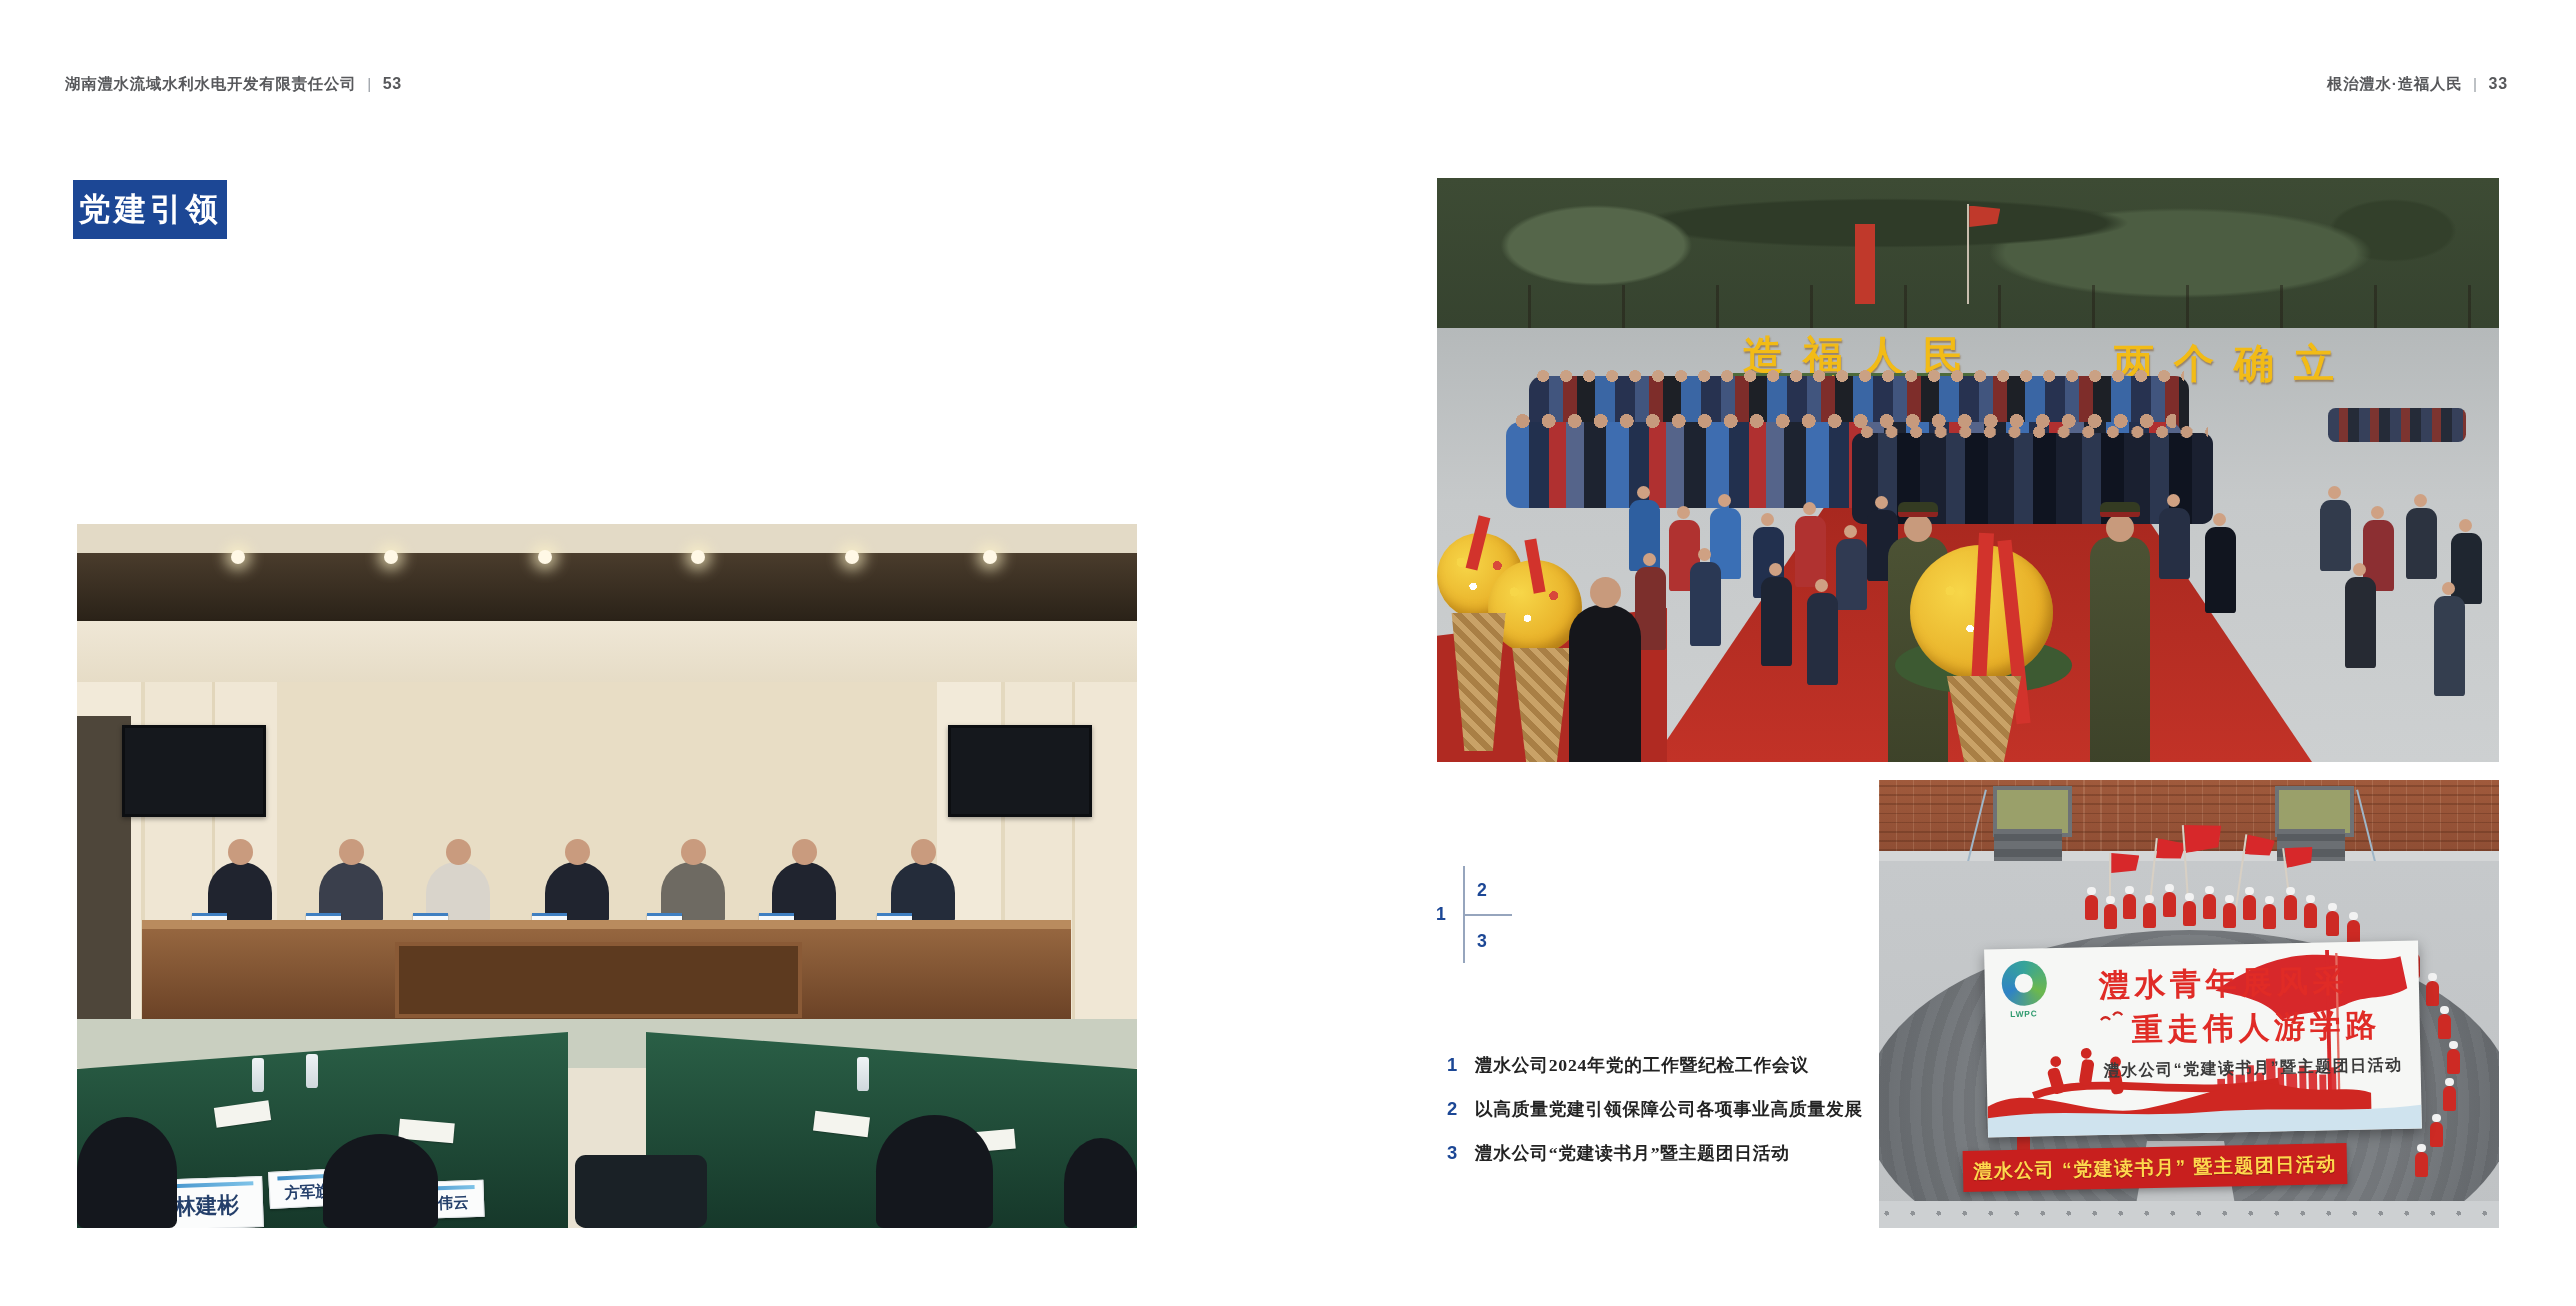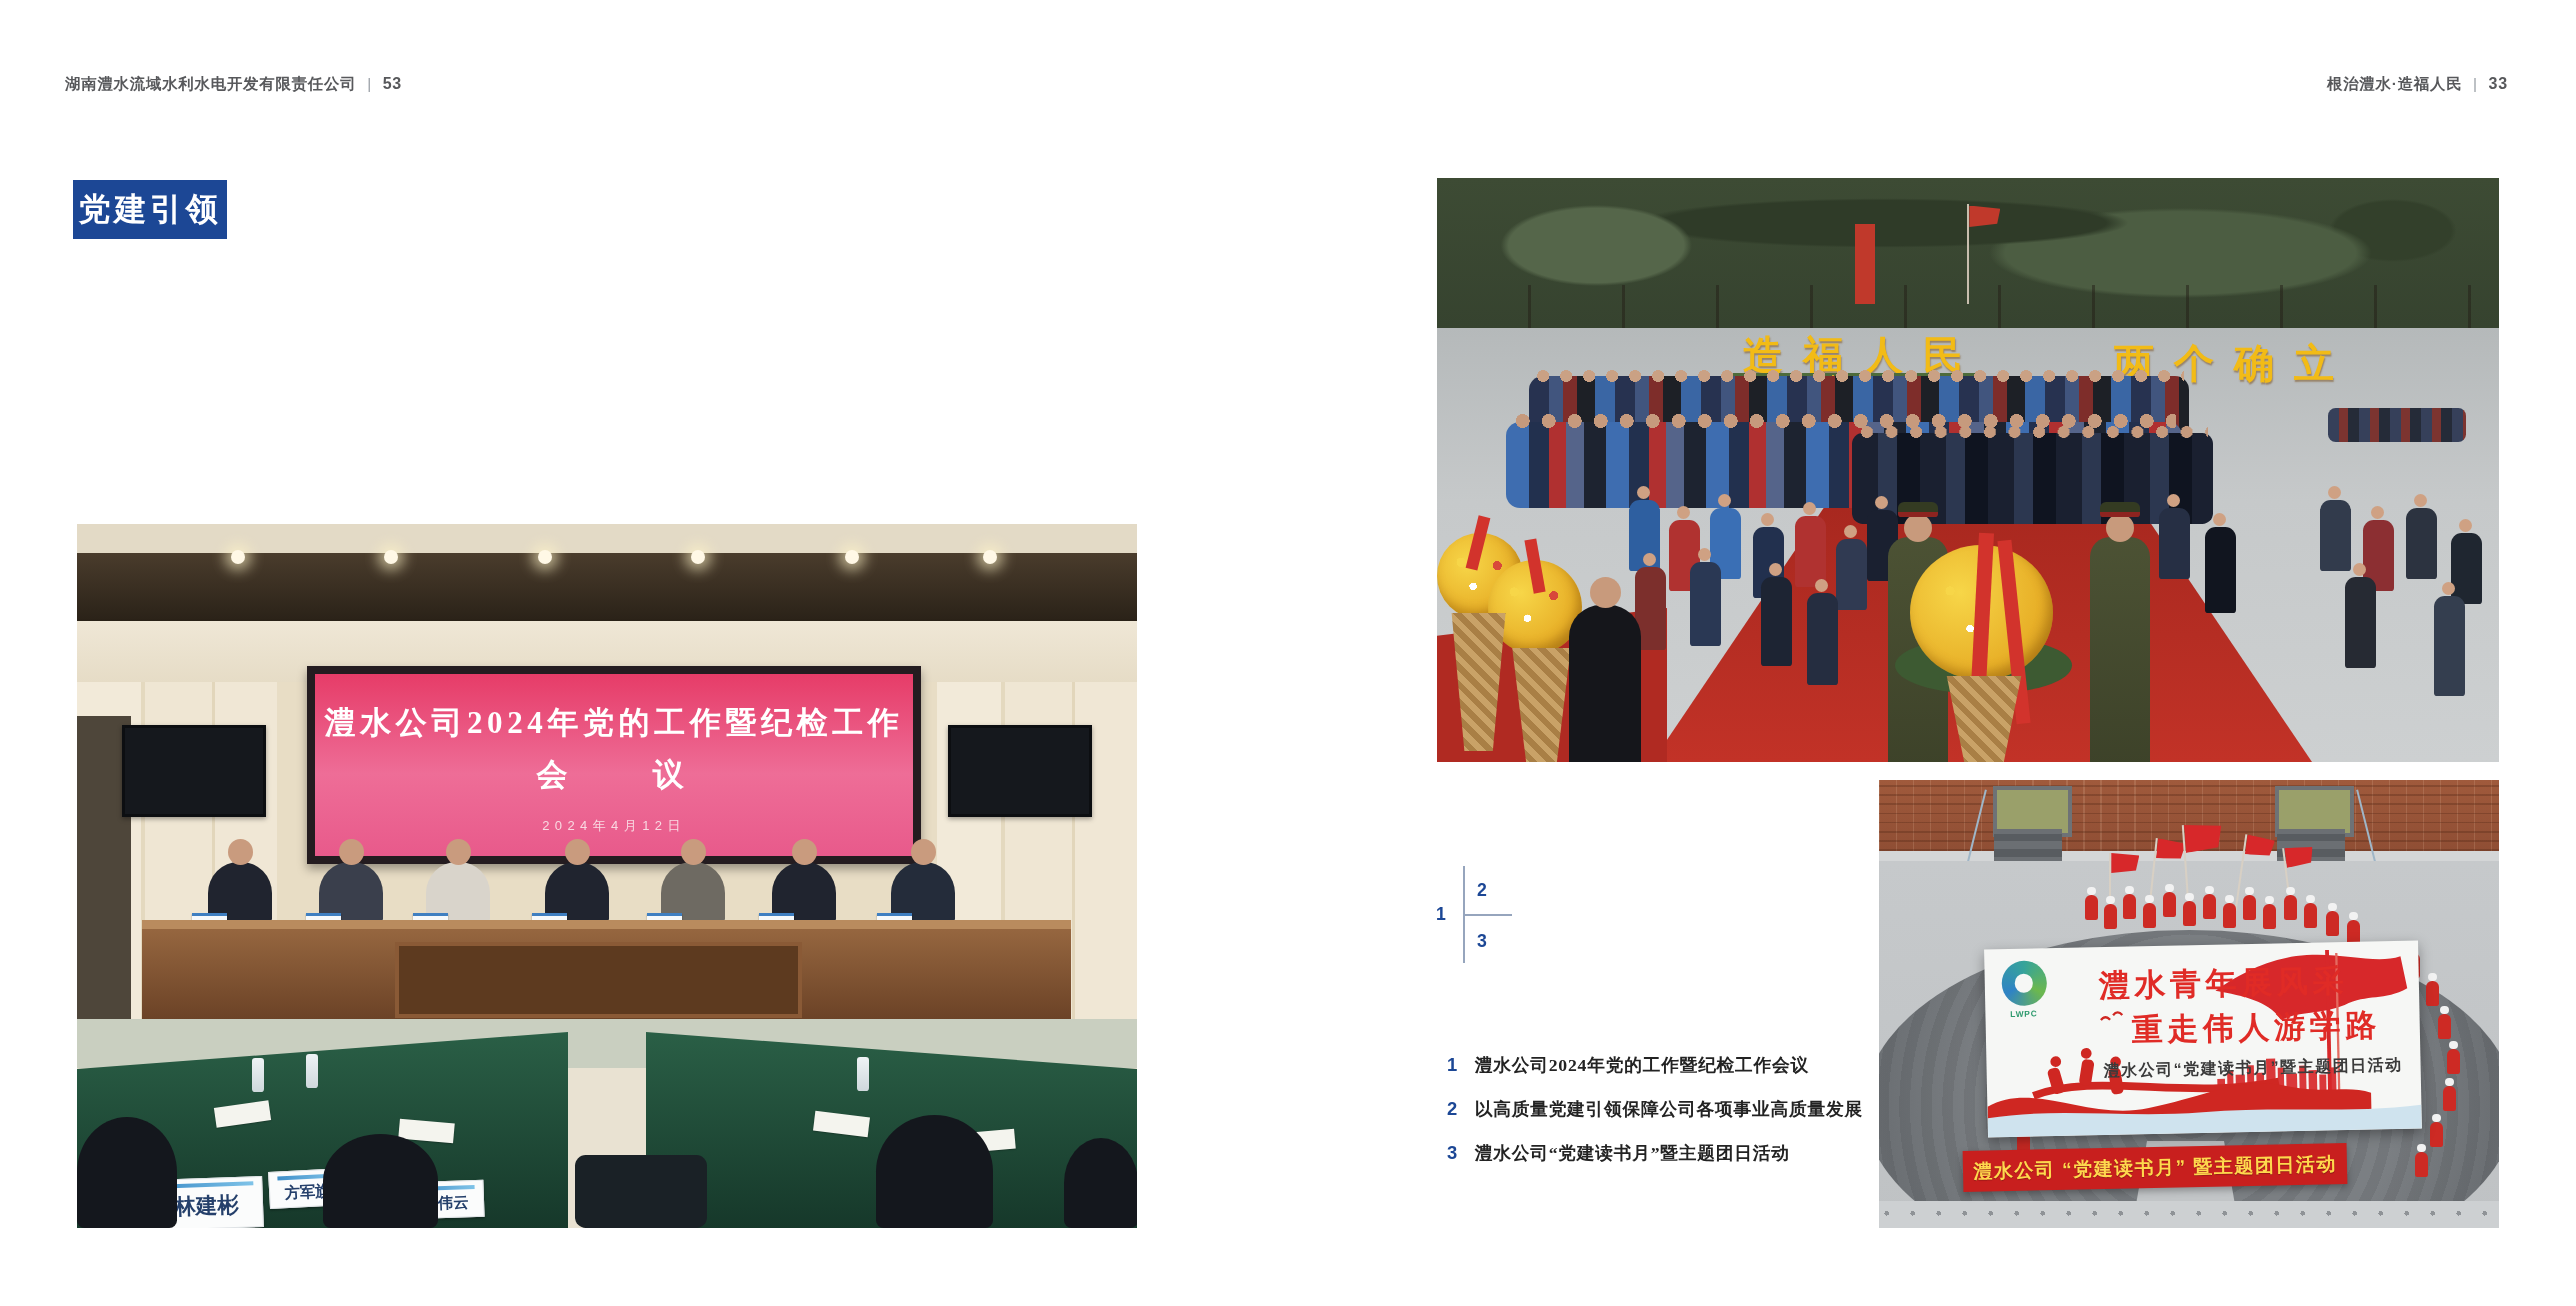--- a/index.html
+++ b/index.html
@@ -236,27 +236,20 @@
     <i class="p1-light" style="left:614px"></i>
     <i class="p1-light" style="left:768px"></i>
     <i class="p1-light" style="left:906px"></i>
     <div class="p1-ceil-low"></div>
     <div class="p1-wall"></div>
     <div class="p1-pillar left"></div>
     <div class="p1-pillar right"></div>
     <div class="p1-door"></div>
     <div class="p1-tv left"></div>
     <div class="p1-tv right"></div>
-    <div class="p1-screen">
-      <div class="p1-screen-inner">
-        <div class="p1-screen-title">澧水公司2024年党的工作暨纪检工作</div>
-        <div class="p1-screen-title2">会　　议</div>
-        <div class="p1-screen-date">2024年4月12日</div>
-      </div>
-    </div>
     <div class="p1-person" style="left:131px"></div>
     <div class="p1-person" style="left:242px;background:#3a3f4c"></div>
     <div class="p1-person" style="left:349px;background:#d9d4cb"></div>
     <div class="p1-person" style="left:468px"></div>
     <div class="p1-person" style="left:584px;background:#6e6a62"></div>
     <div class="p1-person" style="left:695px"></div>
     <div class="p1-person" style="left:814px;background:#242c3a"></div>
     <div class="p1-scard" style="left:115px"></div>
     <div class="p1-scard" style="left:229px"></div>
     <div class="p1-scard" style="left:336px"></div>

